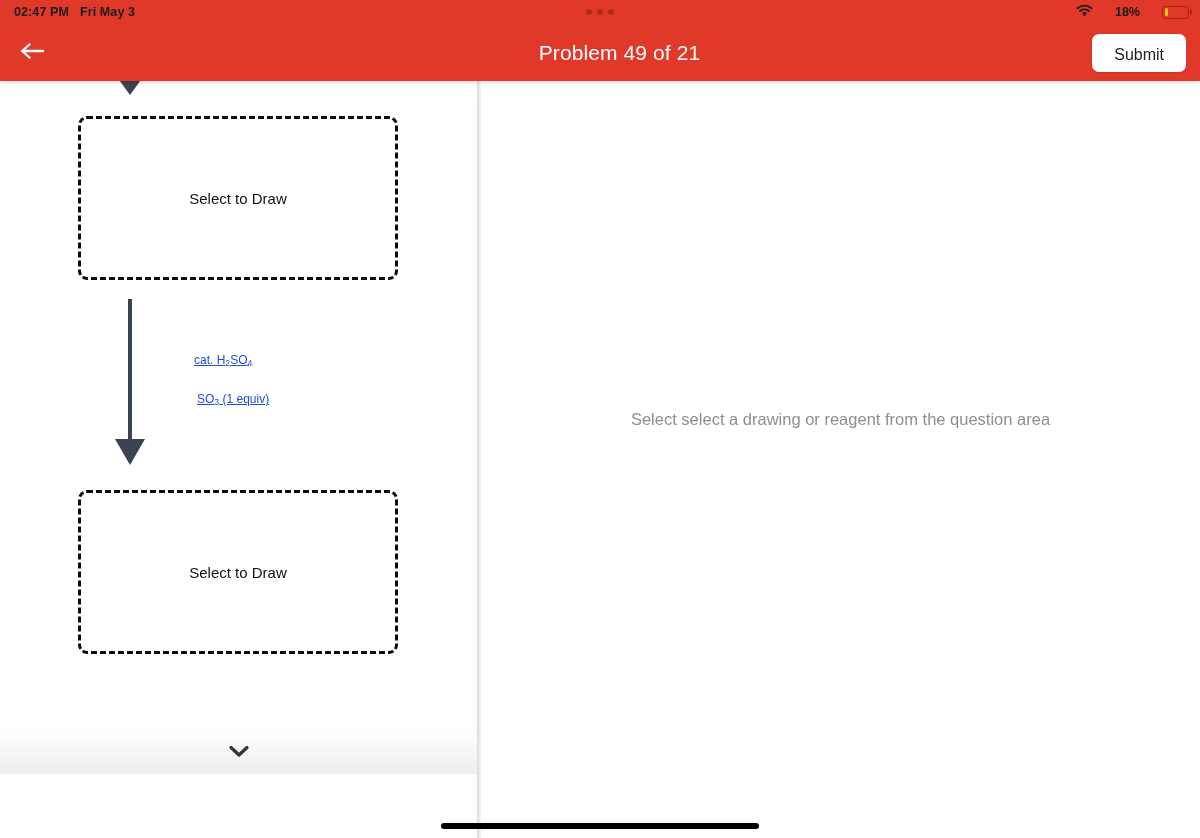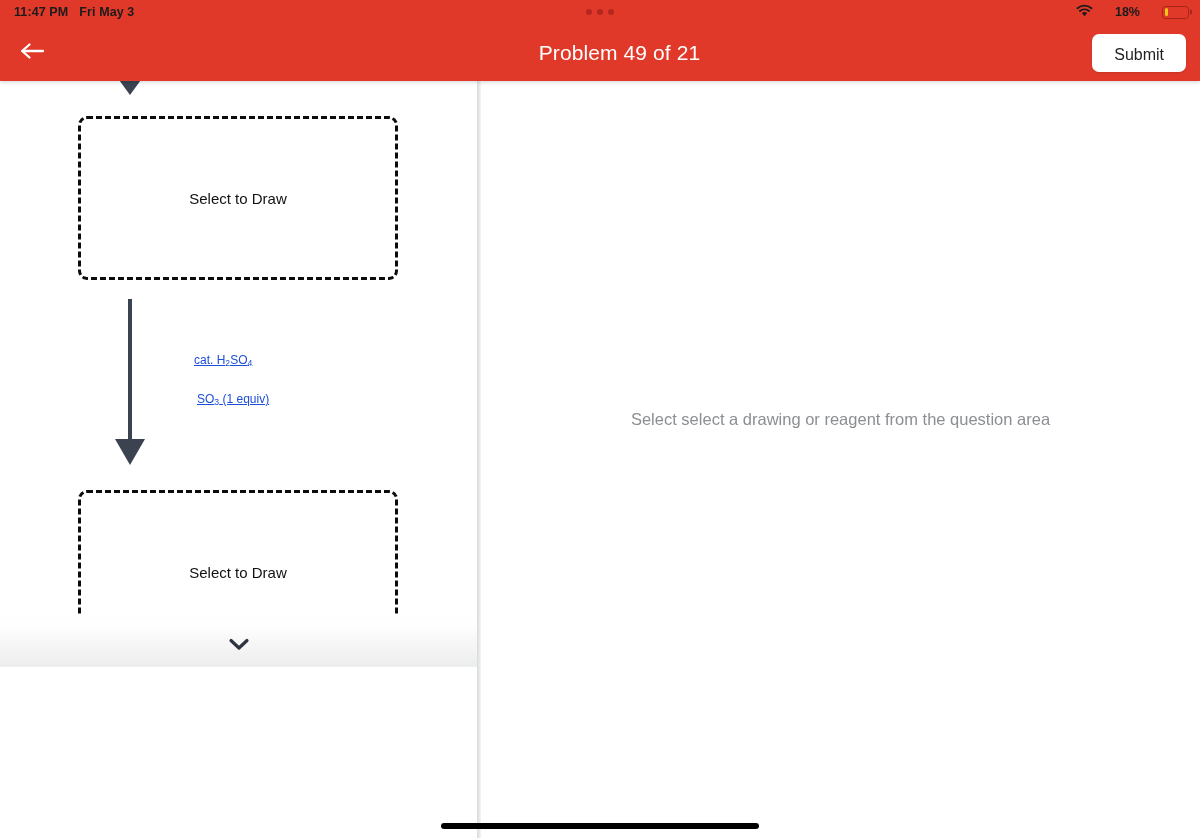--- a/index.html
+++ b/index.html
@@ -141,21 +141,21 @@
     top: 81px; left: 0;
     width: 1200px;
     height: 757px;
     background: #ffffff;
   }
 
   .left-panel {
     position: absolute;
     top: 0; left: 0;
     width: 477px;
-    height: 586px;
+    height: 693px;
     background: #ffffff;
     overflow: hidden;
   }
   .panel-divider {
     position: absolute;
     top: 0; left: 477px;
     width: 4px;
     height: 757px;
     background: linear-gradient(to right, #d7d9dd 0%, #e6e8ea 55%, #f6f6f7 100%);
     cursor: col-resize;
@@ -281,21 +281,21 @@
 
   sub { font-size: 0.72em; vertical-align: -0.22em; }
 </style>
 </head>
 <body>
 
 <div id="app">
 
   <div class="status-bar">
     <div class="status-left">
-      <span>11:47 PM</span>
+      <span>02:47 PM</span>
       <span>Fri May 3</span>
     </div>
 
     <div class="status-center">
       <span class="dot"></span>
       <span class="dot"></span>
       <span class="dot"></span>
     </div>
 
     <div class="status-right">

